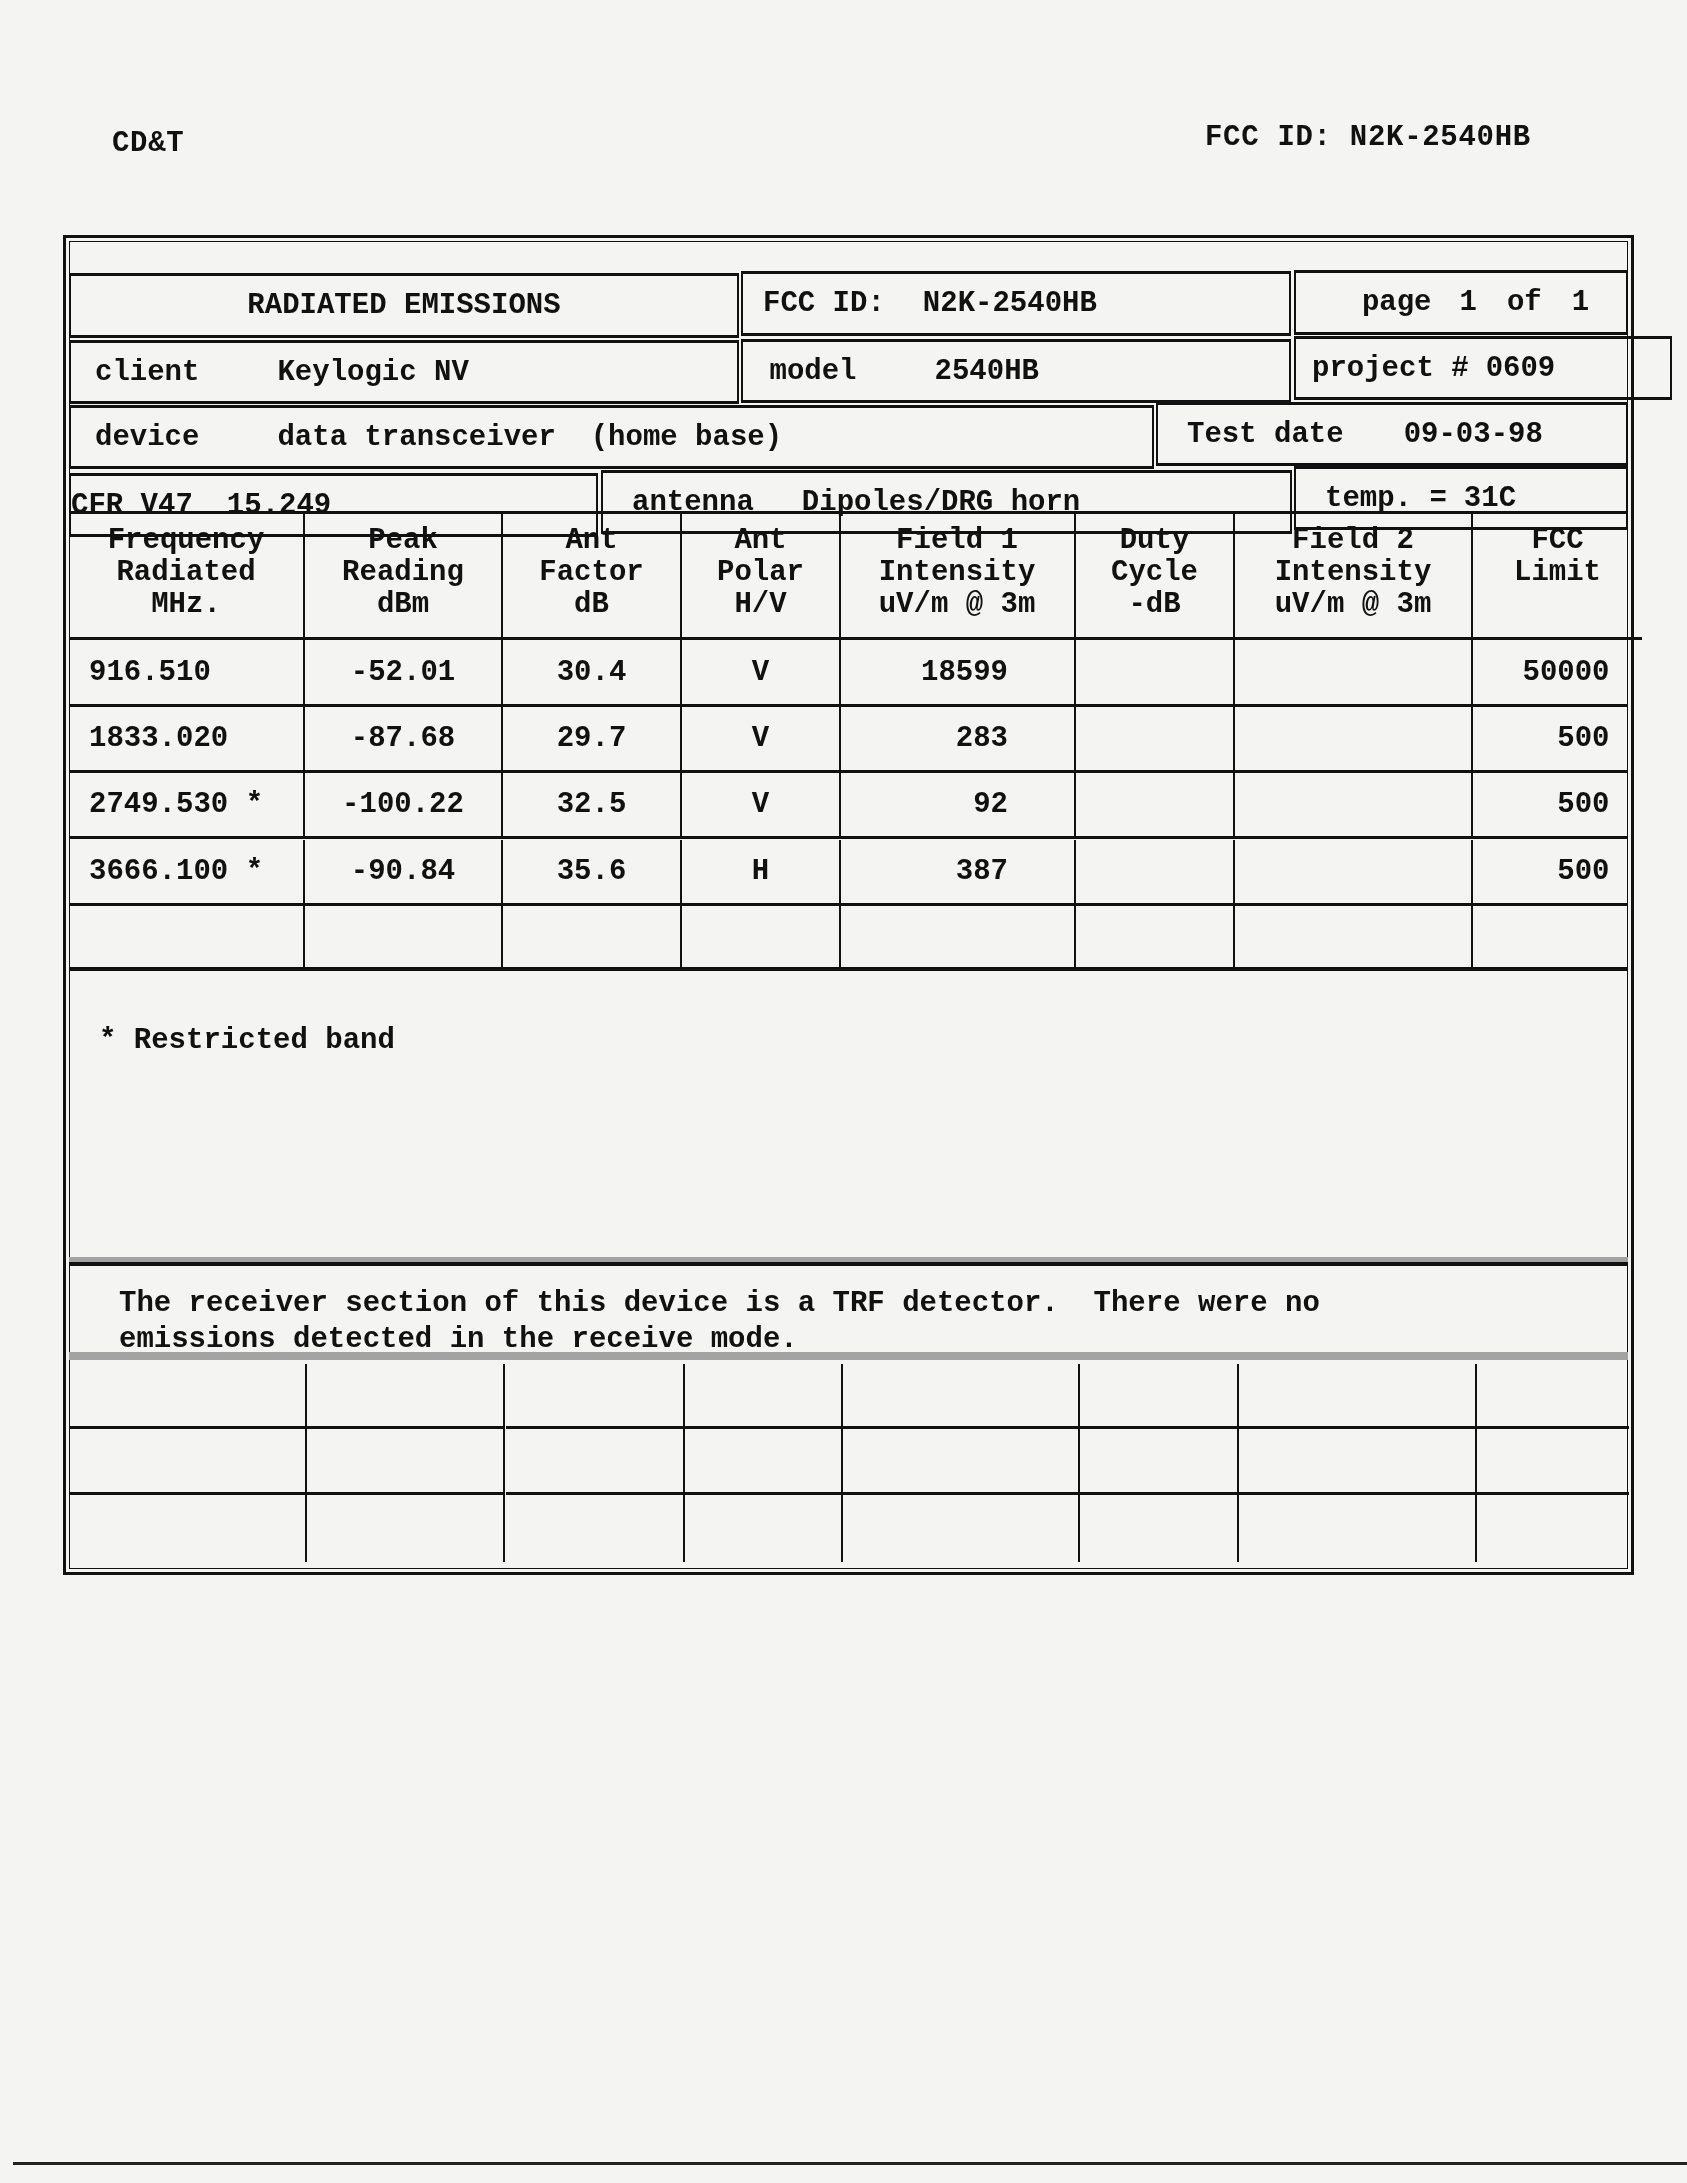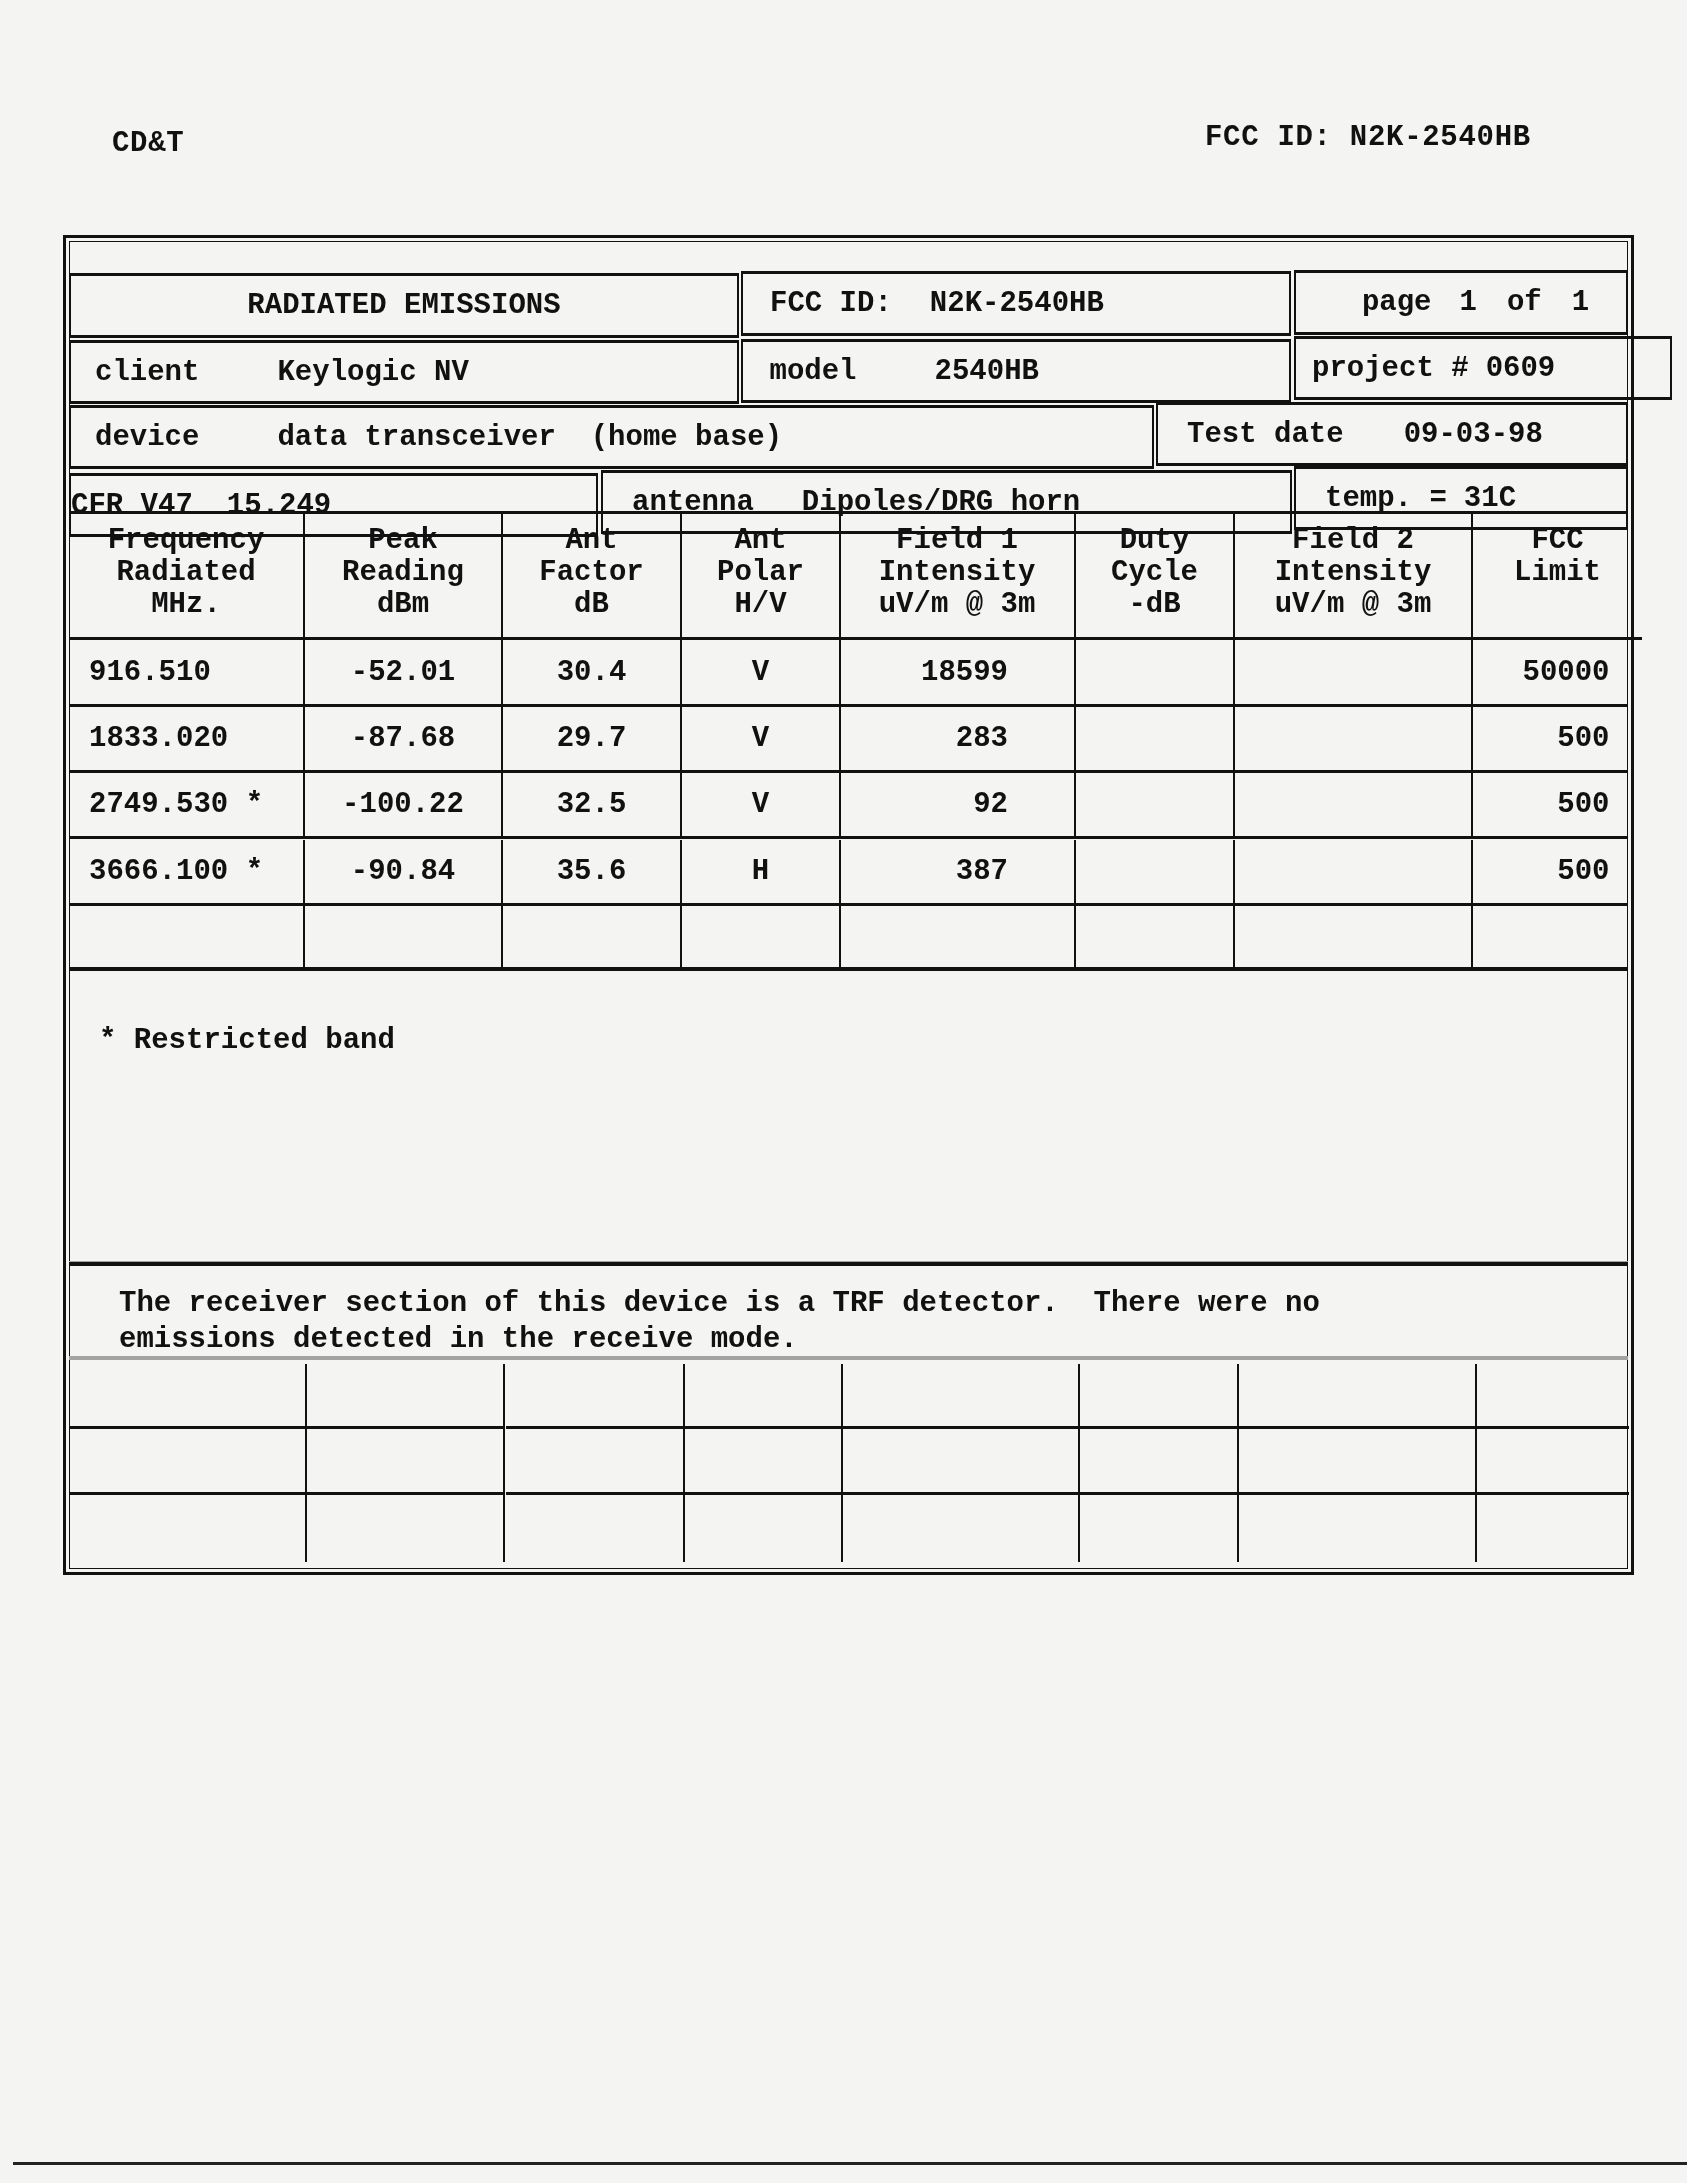--- a/index.html
+++ b/index.html
@@ -34,40 +34,40 @@
     position:absolute; box-sizing:border-box;
     border-right:2.6px solid #111; border-bottom:3.3px solid #111;
     display:flex; align-items:center; justify-content:center;
     font-size:29px; font-weight:bold; text-align:center; white-space:pre;
   }
   .cell.hdr { align-items:flex-start; padding-top:10.6px; line-height:32px; }
   .cell.right { justify-content:flex-end; padding-right:18.5px; }
   .cell.left { justify-content:flex-start; padding-left:20px; }
   .note {
     position:absolute; box-sizing:border-box;
-    border-top:4px solid #111; border-bottom:4px solid #a3a3a3;
+    border-top:4px solid #111; border-bottom:8px solid #a3a3a3;
     font-size:29px; font-weight:bold;
   }
   .page-edge {
     position:absolute; left:13.2px; top:2162px; width:1674px; height:3.3px; background:#222;
   }
 </style>
 </head>
 <body>
 
 <div class="abs hdr-text" style="left:112px;top:127px;">CD&amp;T</div>
 <div class="abs hdr-text" style="left:1205px;top:121px;">FCC ID: N2K-2540HB</div>
 
 <div class="outer"></div>
 <div class="inner-frame"></div>
 
 <div class="box" style="left:69px;top:245px;width:670px;height:65px;justify-content:center;">
   <span>RADIATED EMISSIONS</span>
 </div>
-<div class="box" style="left:741px;top:243px;width:550px;height:65px;padding-left:27px;">
+<div class="box" style="left:741px;top:243px;width:550px;height:65px;padding-left:20px;">
   <span>FCC ID:</span>
   <span style="margin-left:38px;">N2K-2540HB</span>
 </div>
 <div class="box" style="left:1294px;top:242px;width:334px;height:65px;padding-left:29px;justify-content:center;">
   <span>page</span>
   <span style="margin-left:28px;">1</span>
   <span style="margin-left:30px;">of</span>
   <span style="margin-left:30px;">1</span>
 </div>
 

